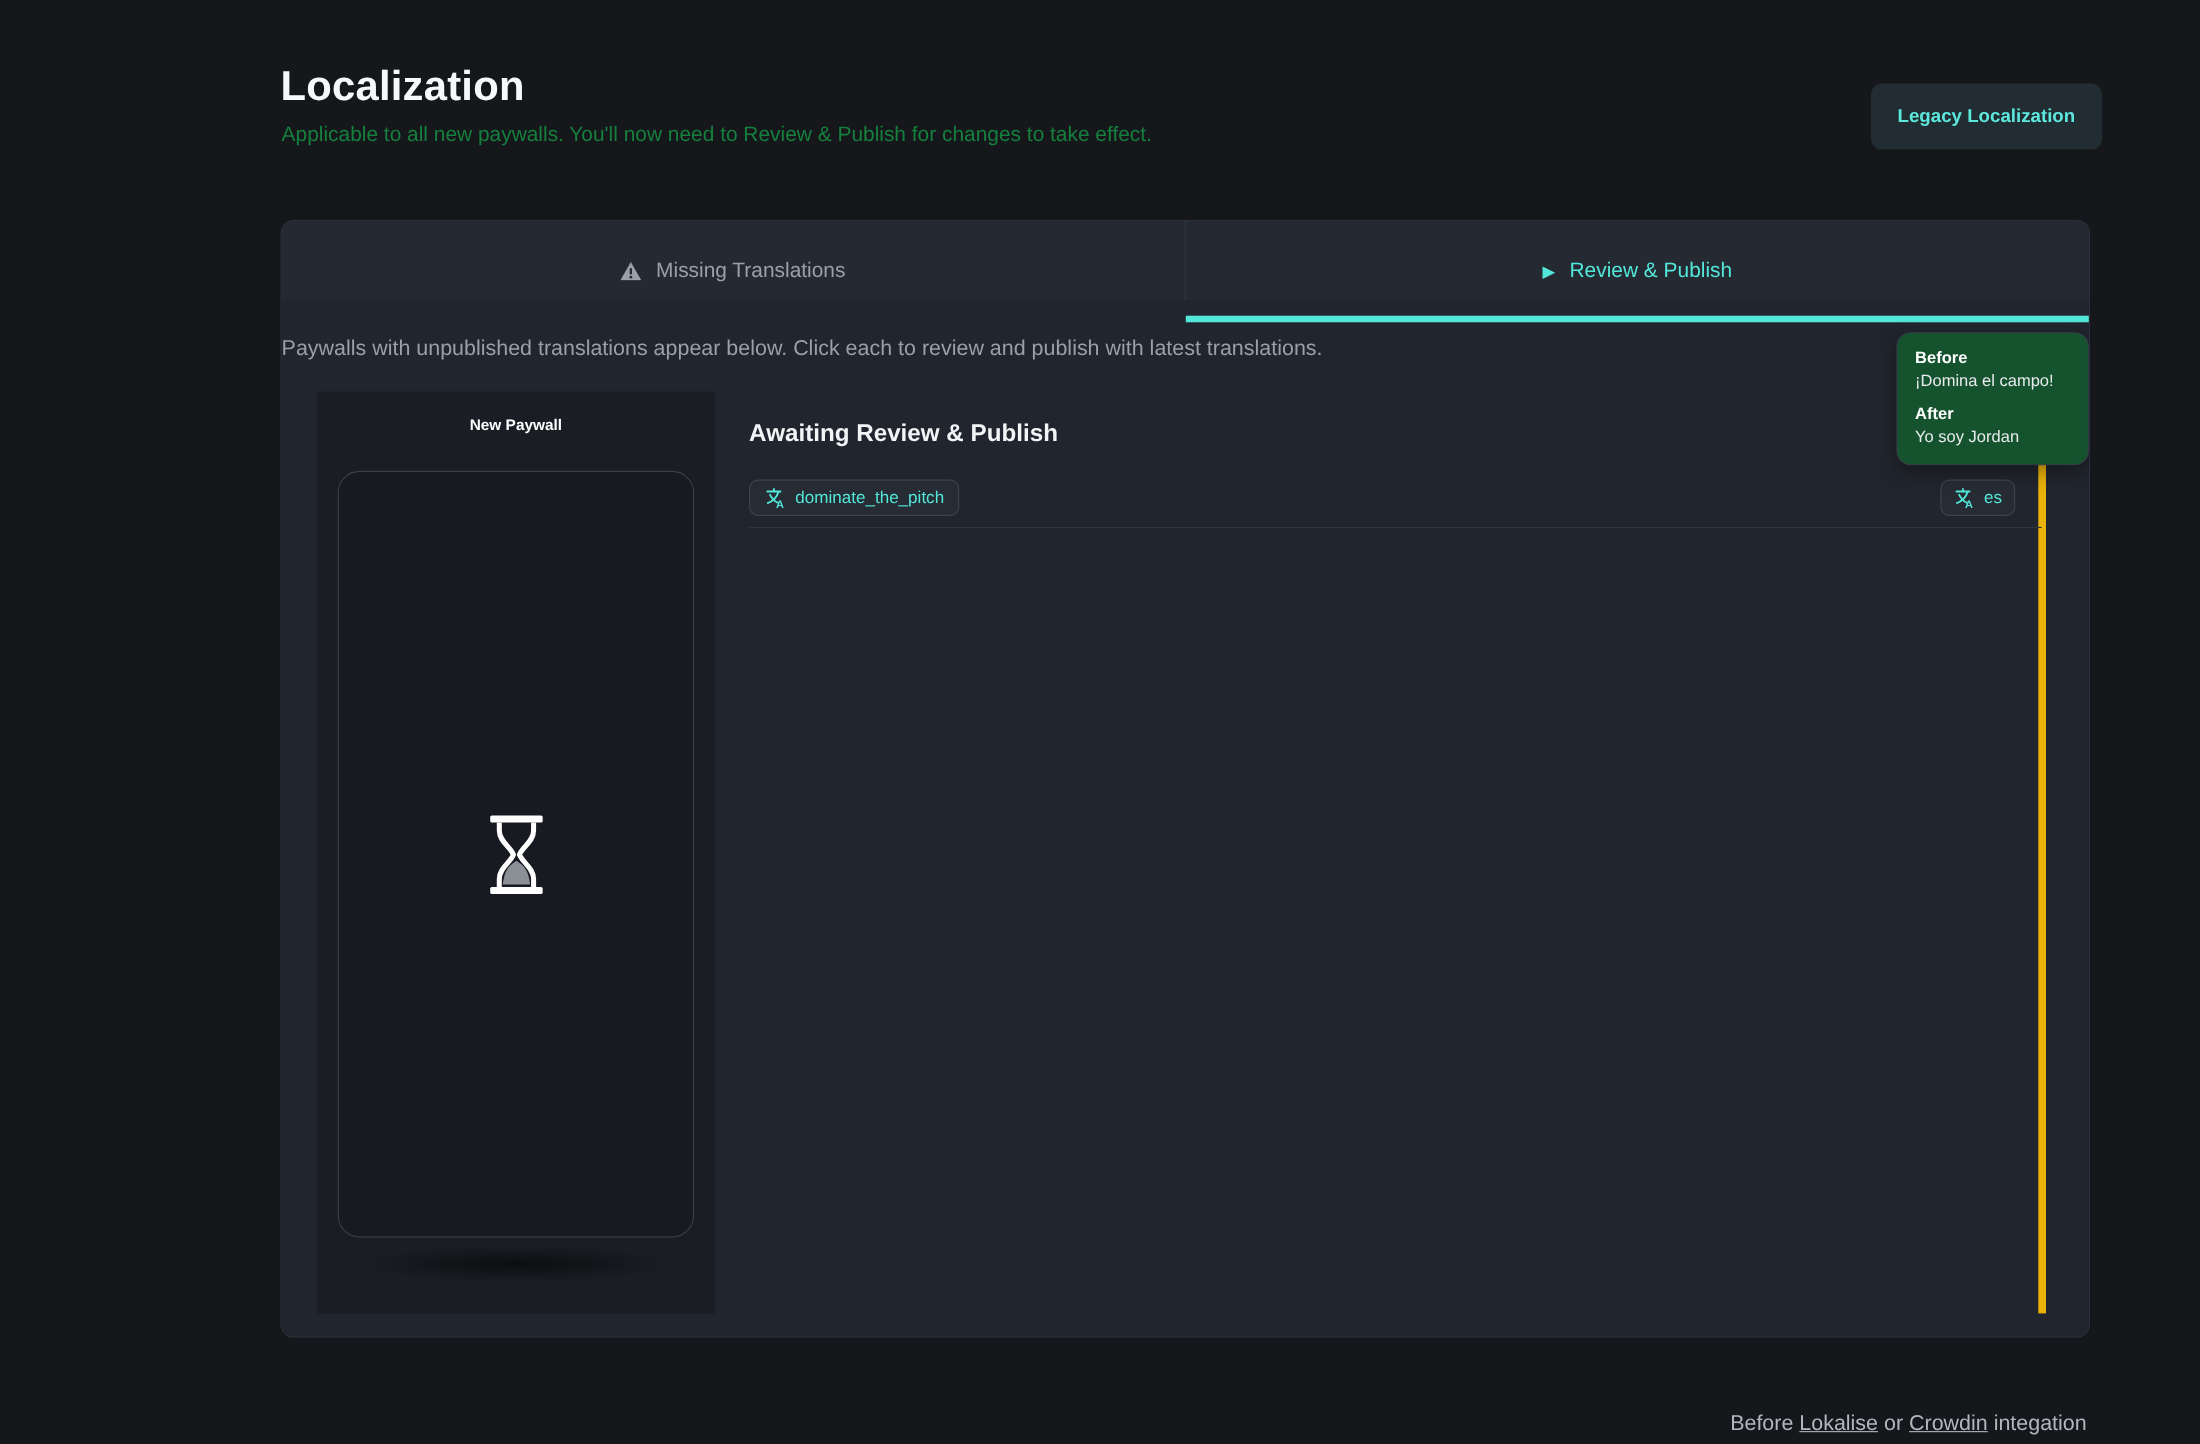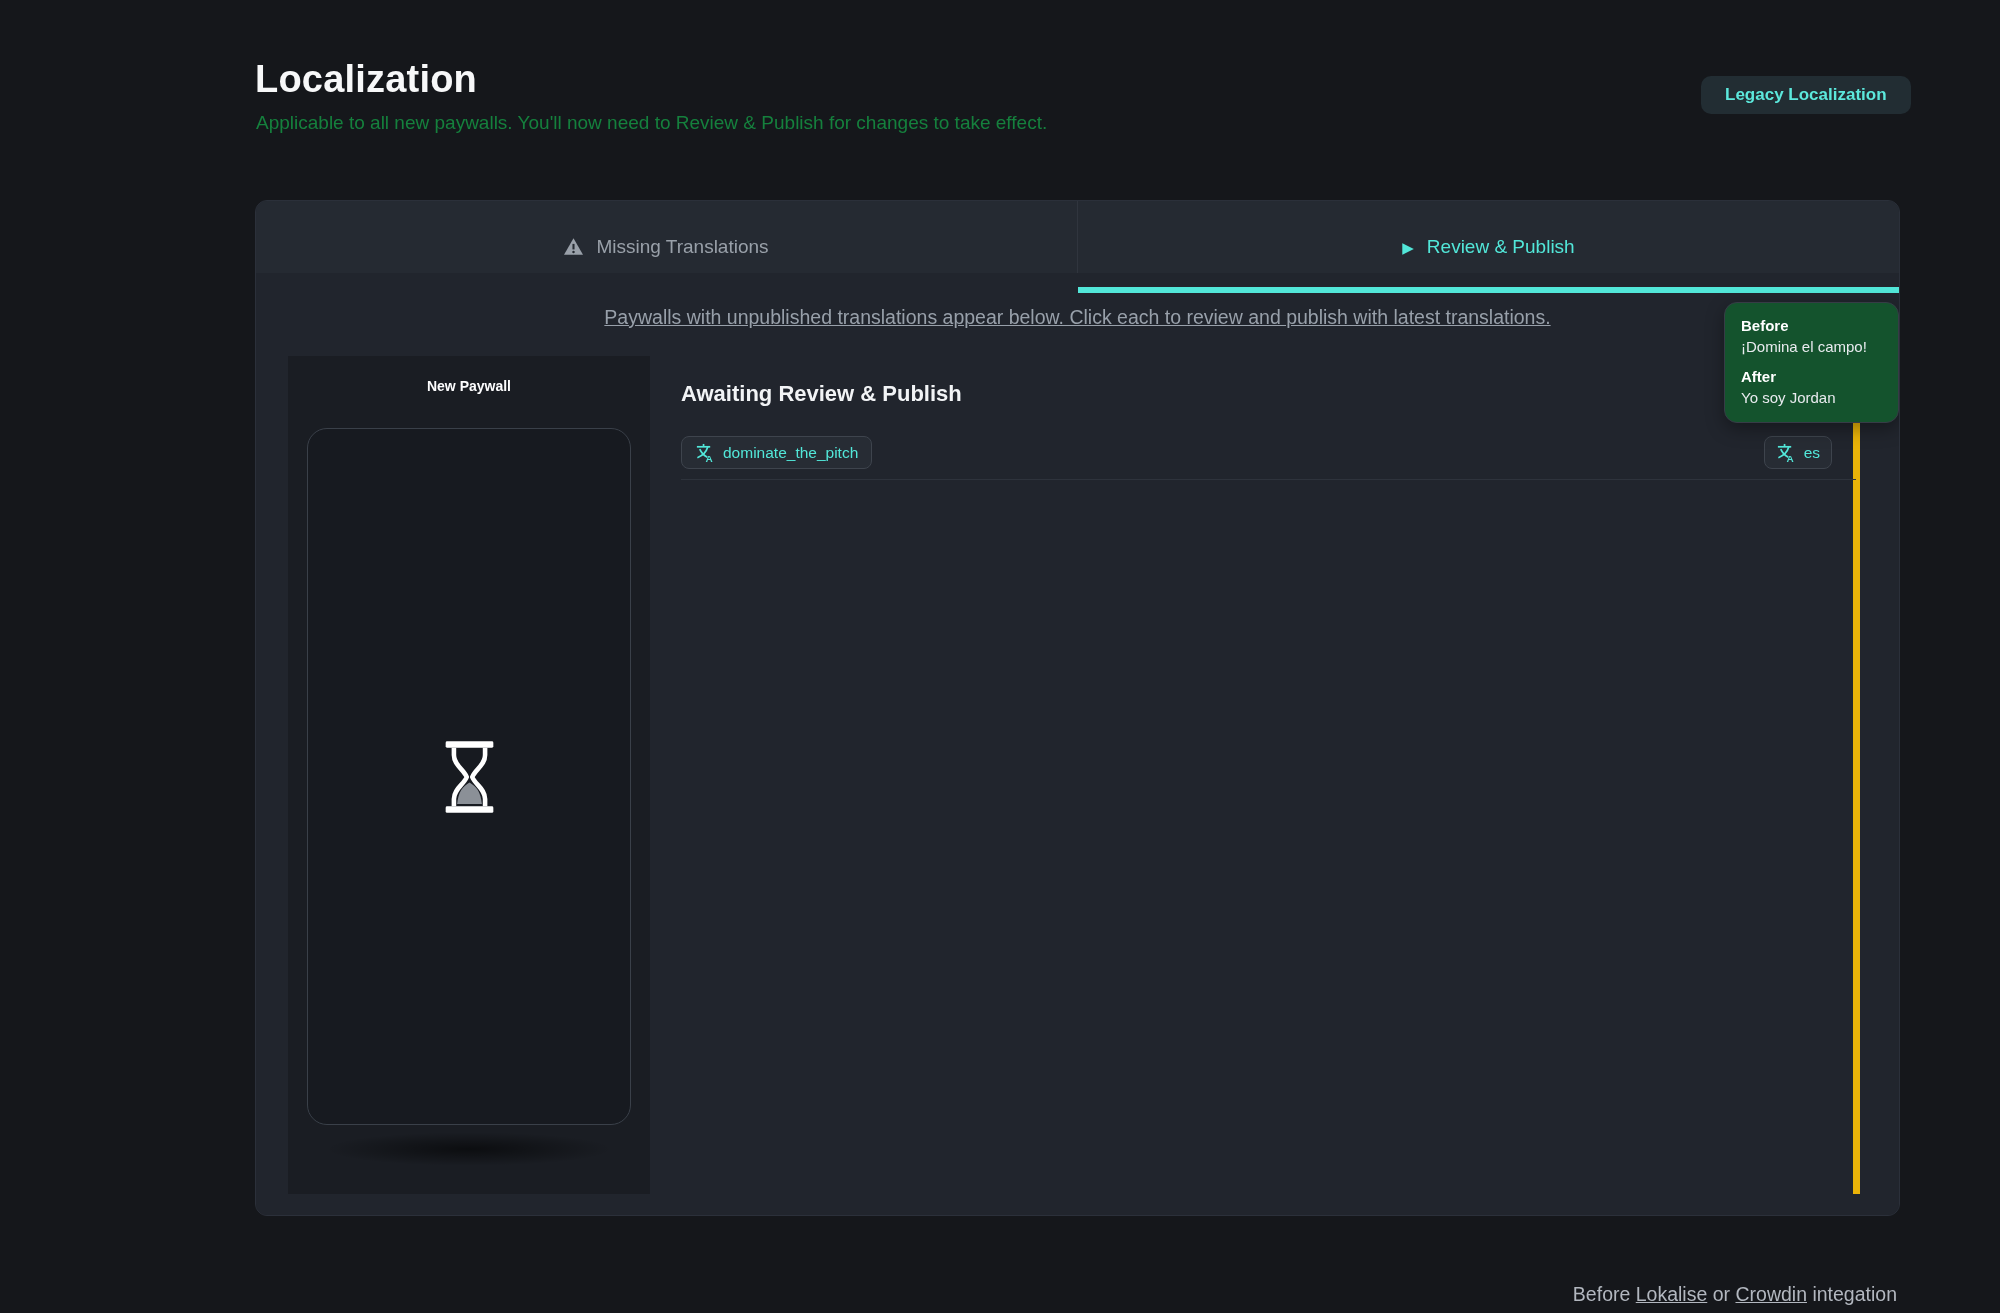--- a/index.html
+++ b/index.html
@@ -15,21 +15,21 @@
   
   .page-title {
     position:absolute; left:255px; top:58px;
     font-size:38px; font-weight:700; color:#f7f8f9; letter-spacing:.2px;text-align:right;
   }
   .page-subtitle {
     position:absolute; left:256px; top:112px;
     font-size:19px; color:#15803d;
   }
   .legacy-btn {
-    position:absolute; left:1701px; top:76px; height:38px; padding:0 24px;
+    position:absolute; left:1701px; top:76px; height:60px; padding:0 24px;
     display:flex; align-items:center; justify-content:center;
     background:#222d33; color:#5ce8dc; font-weight:700; font-size:17px;
     border:none; border-radius:10px; cursor:pointer;
     font-family:"Liberation Sans","DejaVu Sans",sans-serif;
   }
 
   
   .card {
     position:absolute; left:255px; top:200px; width:1645px; height:1016px;
     background:#22262e; border:1px solid #2b303a; border-radius:12px;
@@ -49,21 +49,21 @@
   .active-indicator {
     position:absolute; left:50%; right:0; bottom:-1px; height:6px;
     background:#52e7d9; z-index:2;
   }
 
   .card-content {
     position:absolute; top:72px; left:0; right:0; bottom:0; background:#21252d;
   }
   .description {
     position:absolute; top:33px; left:0; width:100%;
-    text-align:center; font-size:19.5px; color:#98a0aa;text-decoration:underline;
+    font-size:19.5px; color:#98a0aa;
   }
 
   
   .preview-panel {
     position:absolute; left:32px; top:83px; width:362px; height:838px;
     background:#1a1d23; cursor:pointer;
   }
   .preview-title {
     margin-top:22px; text-align:center;
     font-size:14px; font-weight:700; color:#fdfdfe;

